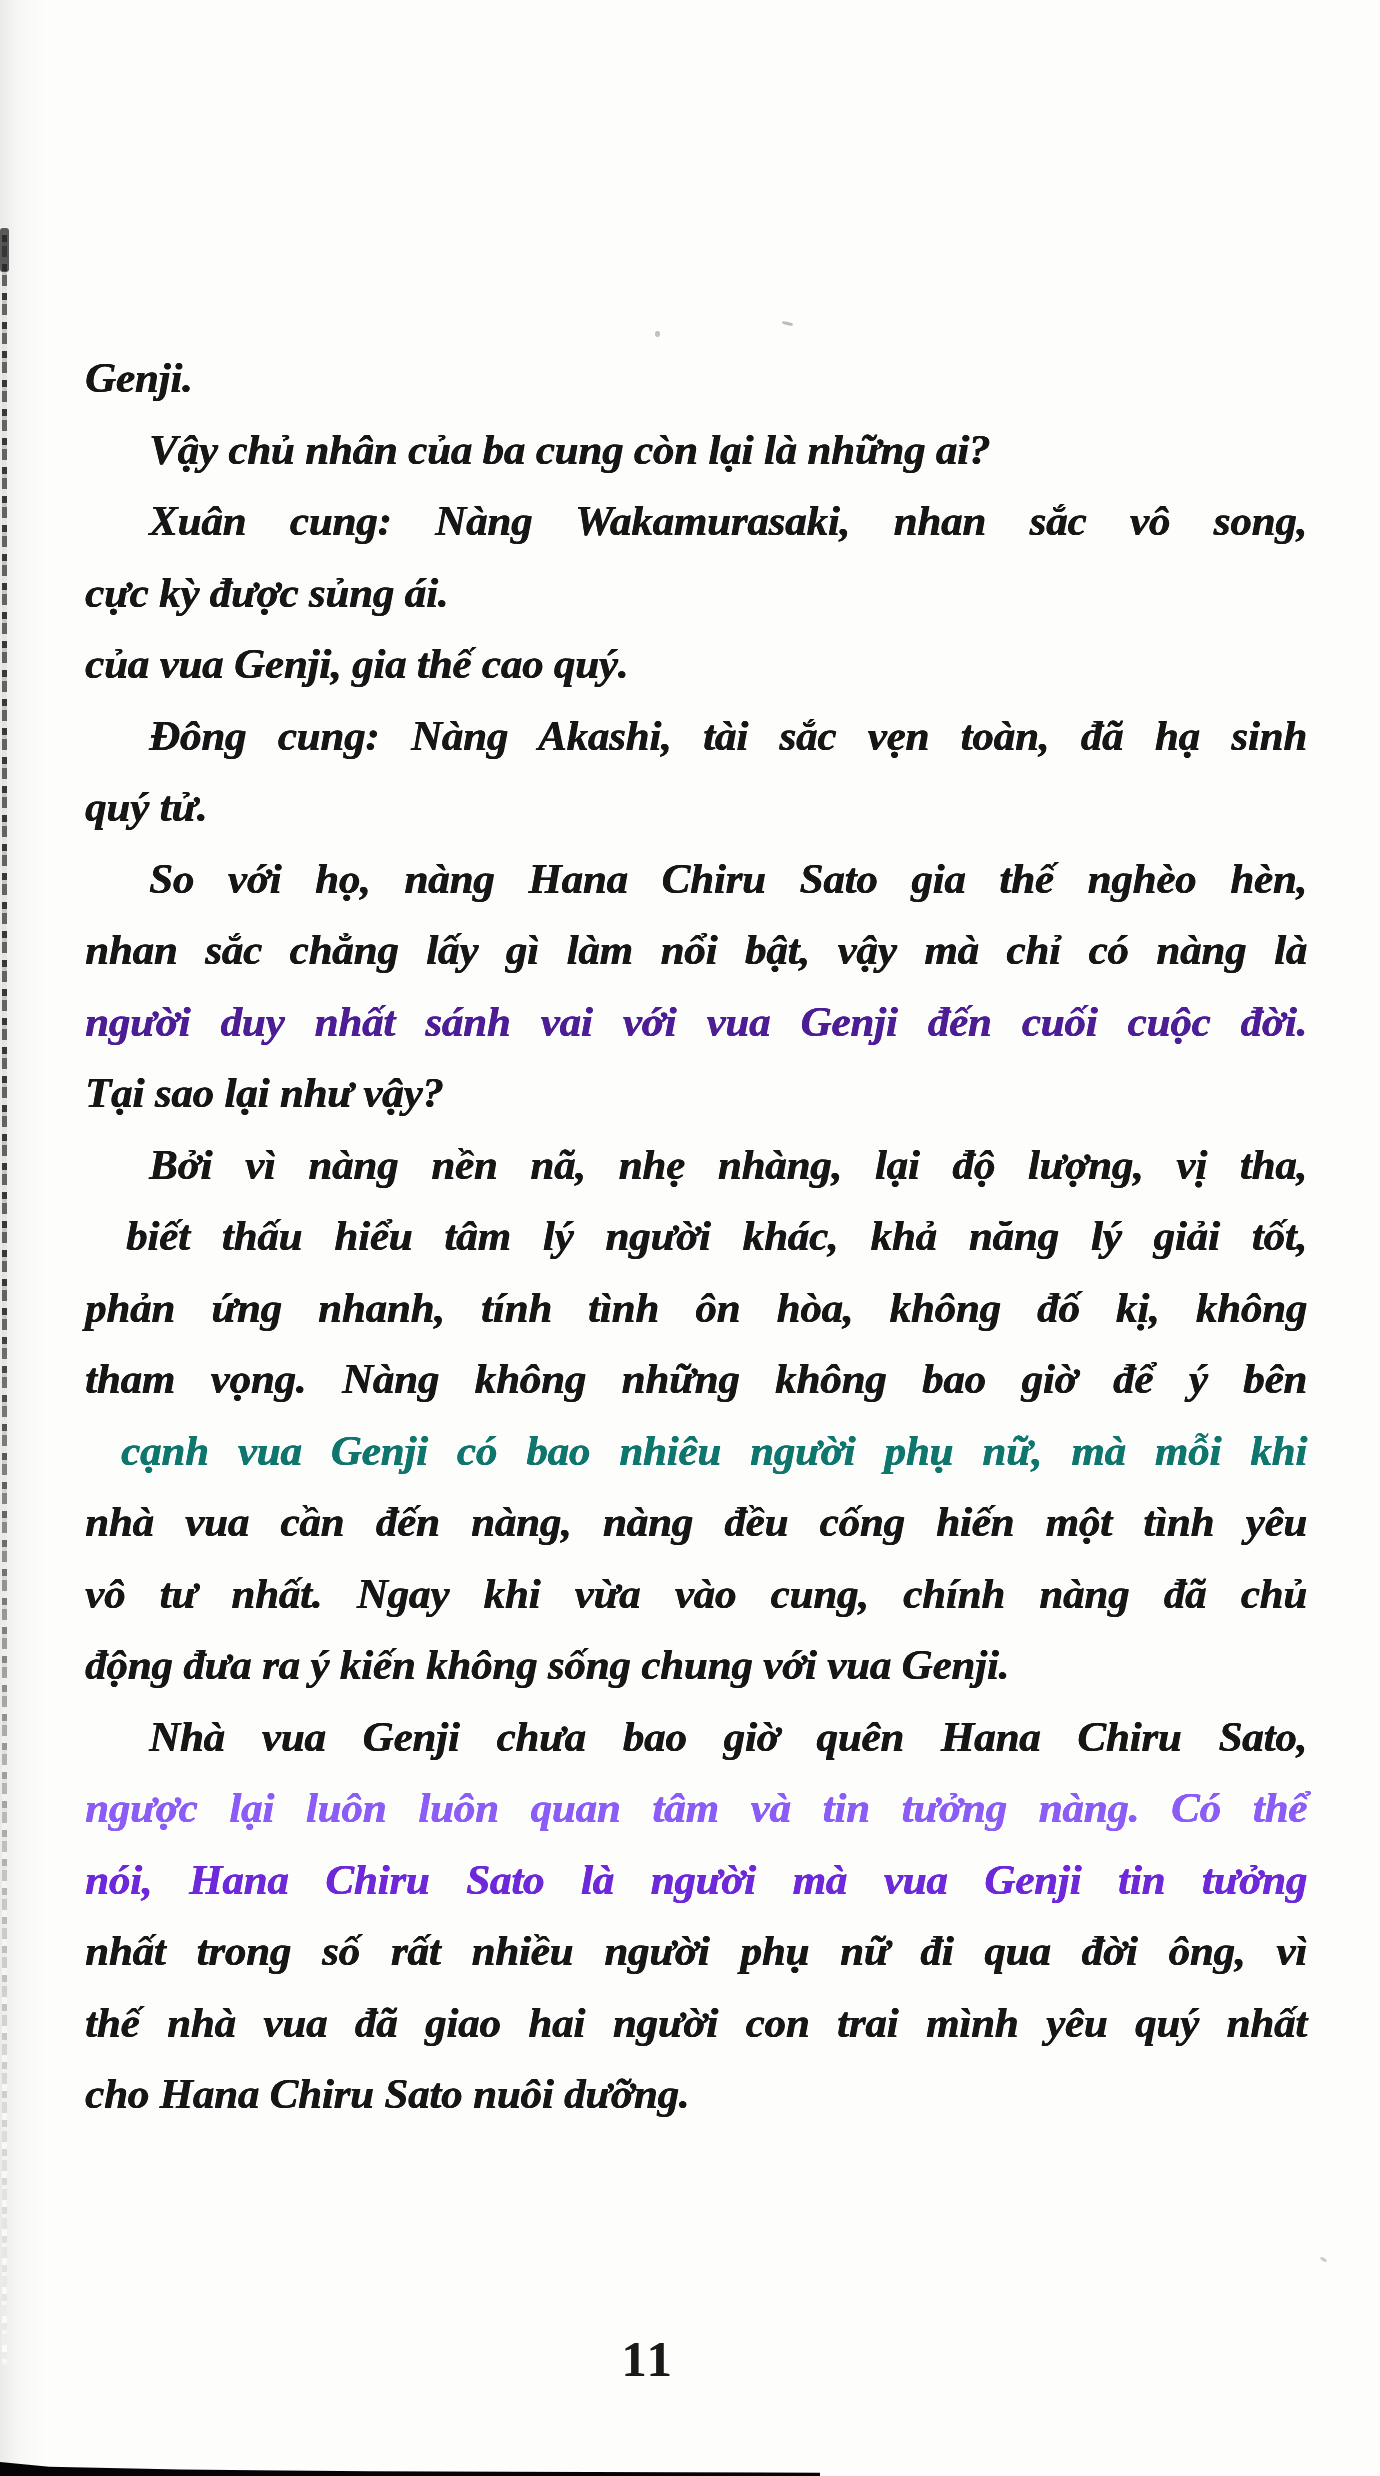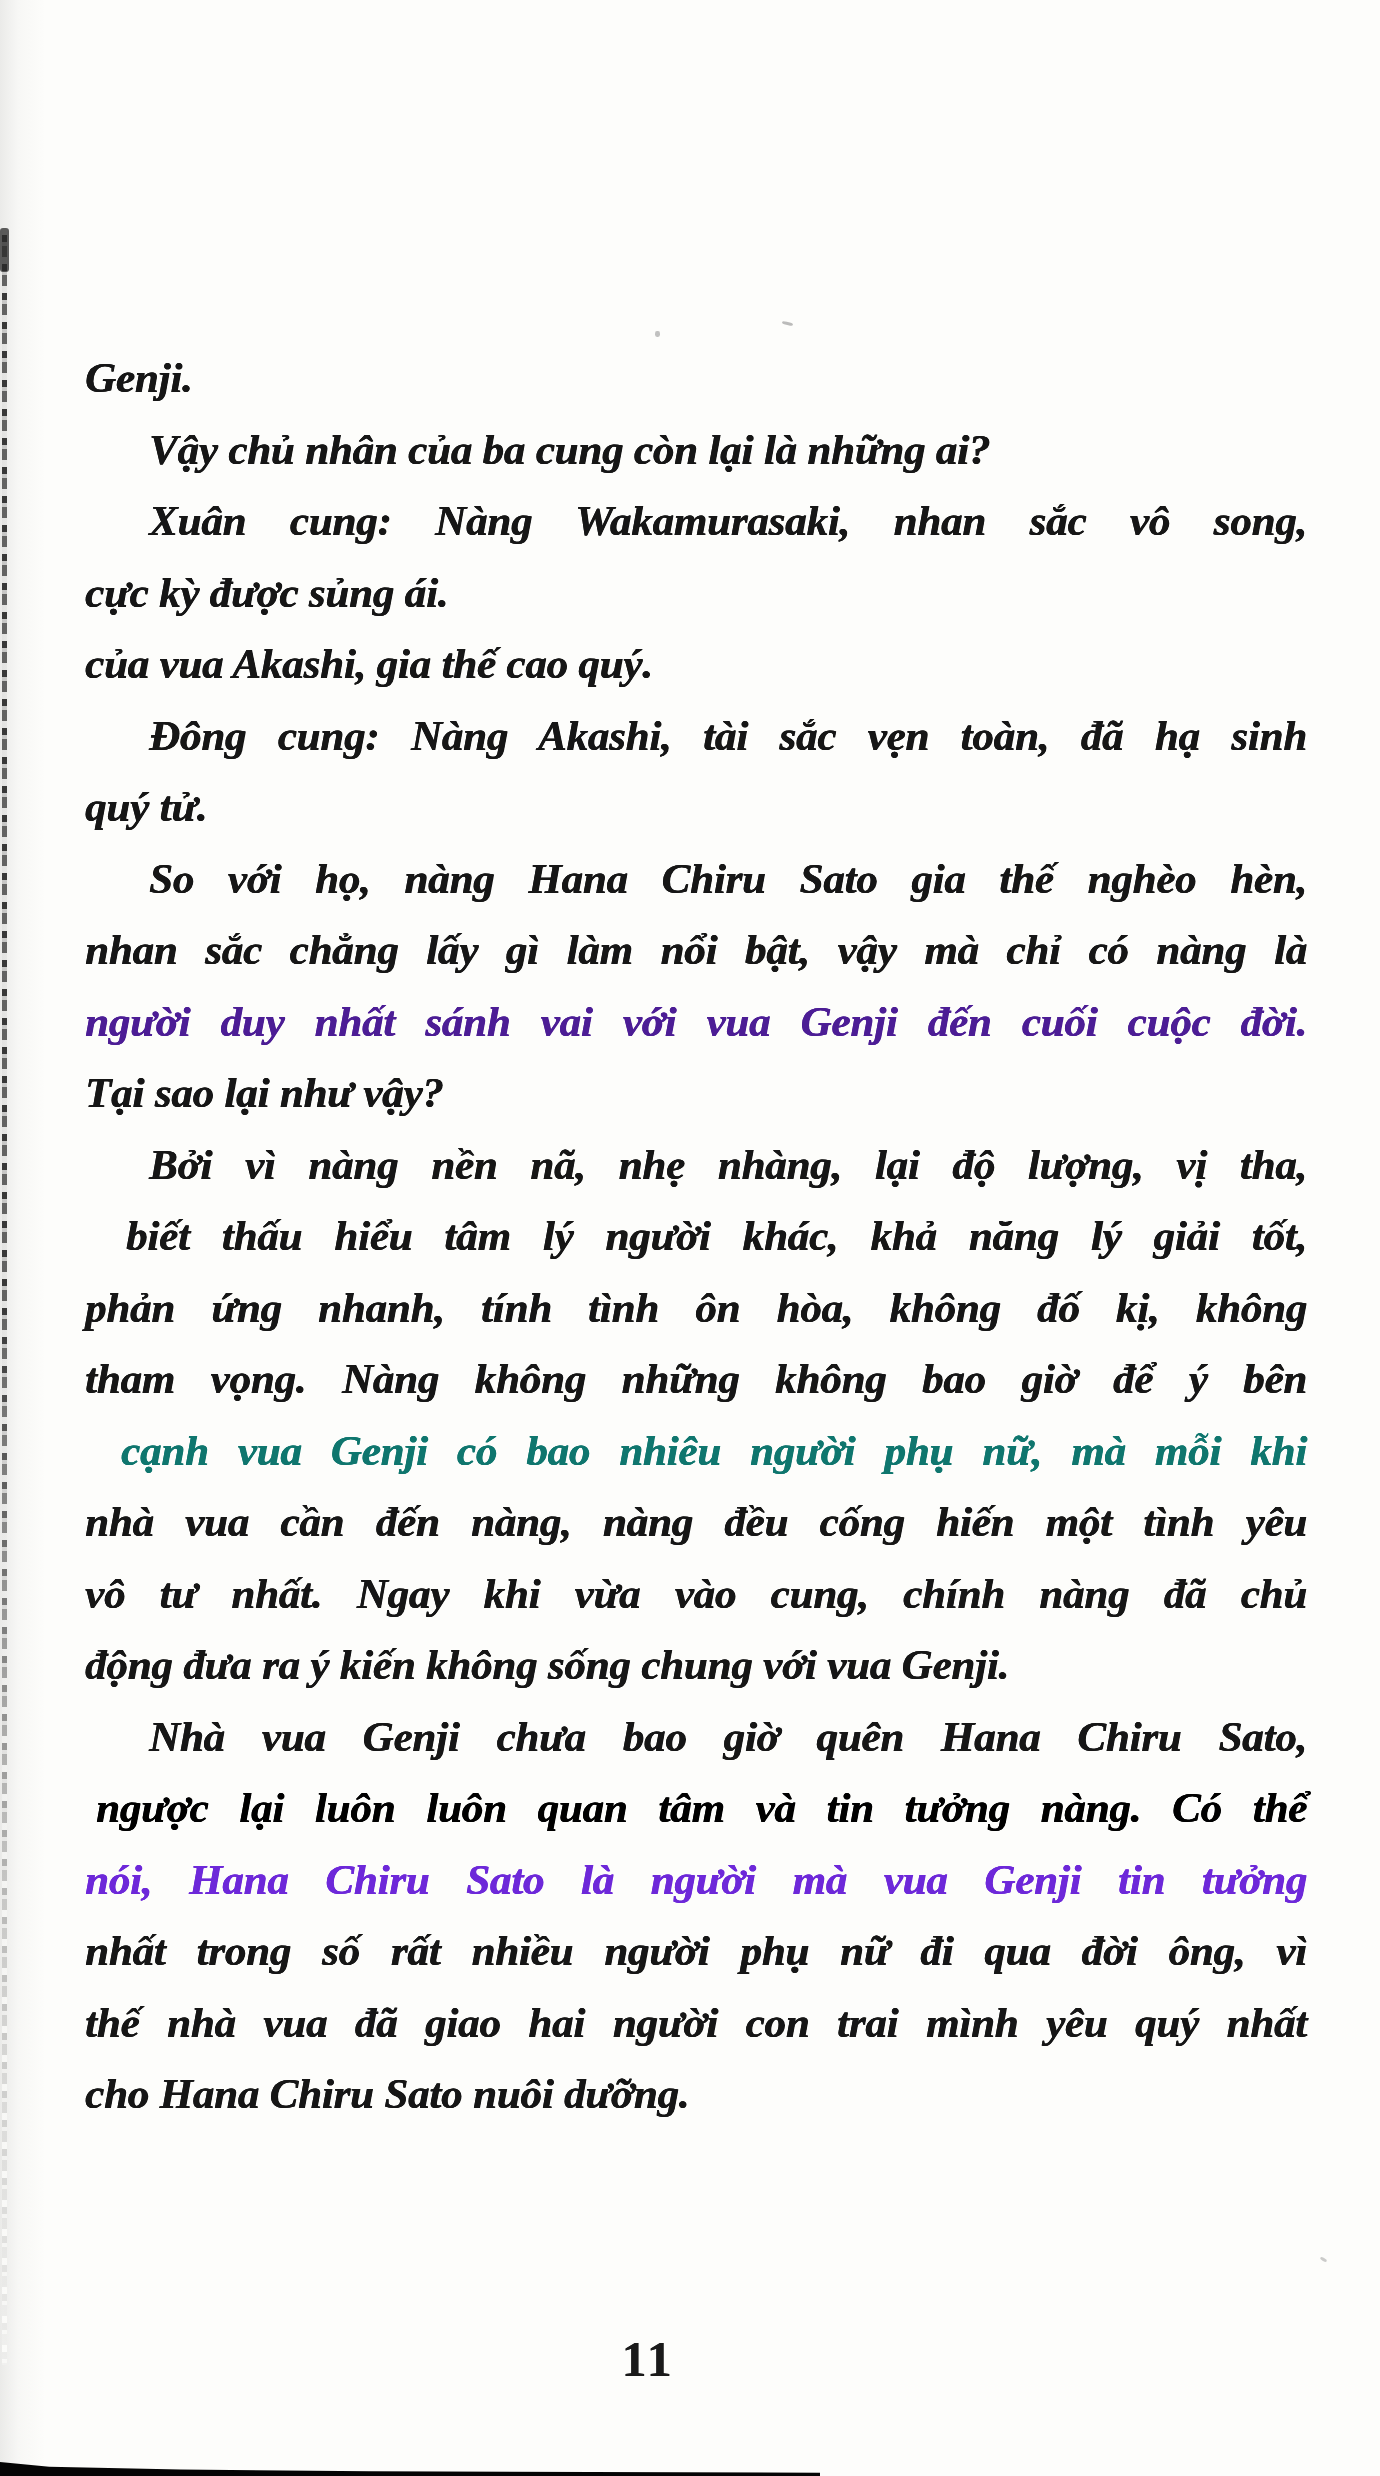--- a/index.html
+++ b/index.html
@@ -112,37 +112,37 @@
 
 <div class="page">
   <div class="left-streak"></div>
   <div class="streak-top-blob"></div>
 
   <div class="text-block">
       <div class="line last-left" style="color: rgb(22, 22, 22);">Genji.</div>
       <div class="line indent last-left" style="color: rgb(22, 22, 22);">Vậy chủ nhân của ba cung còn lại là những ai?</div>
       <div class="line indent just" style="color: rgb(22, 22, 22);">Xuân cung: Nàng Wakamurasaki, nhan sắc vô song,</div>
       <div class="line last-left" style="color: rgb(22, 22, 22);">cực kỳ được sủng ái.</div>
-      <div class="line last-left" style="color: rgb(22, 22, 22);">của vua Akashi, gia thế cao quý.</div>
+      <div class="line last-left" style="color: rgb(22, 22, 22);">của vua Genji, gia thế cao quý.</div>
       <div class="line indent just" style="color: rgb(22, 22, 22);">Đông cung: Nàng Akashi, tài sắc vẹn toàn, đã hạ sinh</div>
       <div class="line last-left" style="color: rgb(22, 22, 22);">quý tử.</div>
       <div class="line indent just" style="color: rgb(22, 22, 22);">So với họ, nàng Hana Chiru Sato gia thế nghèo hèn,</div>
       <div class="line just" style="color: rgb(22, 22, 22);">nhan sắc chẳng lấy gì làm nổi bật, vậy mà chỉ có nàng là</div>
       <div class="line just" style="color: #4c1d95;">người duy nhất sánh vai với vua Genji đến cuối cuộc đời.</div>
       <div class="line last-left" style="color: rgb(22, 22, 22);">Tại sao lại như vậy?</div>
       <div class="line indent just" style="color: rgb(22, 22, 22);">Bởi vì nàng nền nã, nhẹ nhàng, lại độ lượng, vị tha,</div>
       <div class="line just" style="color: rgb(22, 22, 22); margin-left: 41px;">biết thấu hiểu tâm lý người khác, khả năng lý giải tốt,</div>
       <div class="line just" style="color: rgb(22, 22, 22);">phản ứng nhanh, tính tình ôn hòa, không đố kị, không</div>
       <div class="line just" style="color: rgb(22, 22, 22);">tham vọng. Nàng không những không bao giờ để ý bên</div>
       <div class="line just" style="color: #0f766e; margin-left: 36px;">cạnh vua Genji có bao nhiêu người phụ nữ, mà mỗi khi</div>
       <div class="line just" style="color: rgb(22, 22, 22);">nhà vua cần đến nàng, nàng đều cống hiến một tình yêu</div>
       <div class="line just" style="color: rgb(22, 22, 22);">vô tư nhất. Ngay khi vừa vào cung, chính nàng đã chủ</div>
       <div class="line last-left" style="color: rgb(22, 22, 22);">động đưa ra ý kiến không sống chung với vua Genji.</div>
       <div class="line indent just" style="color: rgb(22, 22, 22);">Nhà vua Genji chưa bao giờ quên Hana Chiru Sato,</div>
-      <div class="line just" style="color: #000000; margin-left: 11px;">ngược lại luôn luôn quan tâm và tin tưởng nàng. Có thể</div>
+      <div class="line just" style="color: #8b5cf6;">ngược lại luôn luôn quan tâm và tin tưởng nàng. Có thể</div>
       <div class="line just" style="color: #6d28d9;">nói, Hana Chiru Sato là người mà vua Genji tin tưởng</div>
       <div class="line just" style="color: rgb(22, 22, 22);">nhất trong số rất nhiều người phụ nữ đi qua đời ông, vì</div>
       <div class="line just" style="color: rgb(22, 22, 22);">thế nhà vua đã giao hai người con trai mình yêu quý nhất</div>
       <div class="line last-left" style="color: rgb(22, 22, 22);">cho Hana Chiru Sato nuôi dưỡng.</div>
     </div>
 
   <div class="page-number">11</div>
 
   <span class="speck s1"></span>
   <span class="speck s2"></span>

